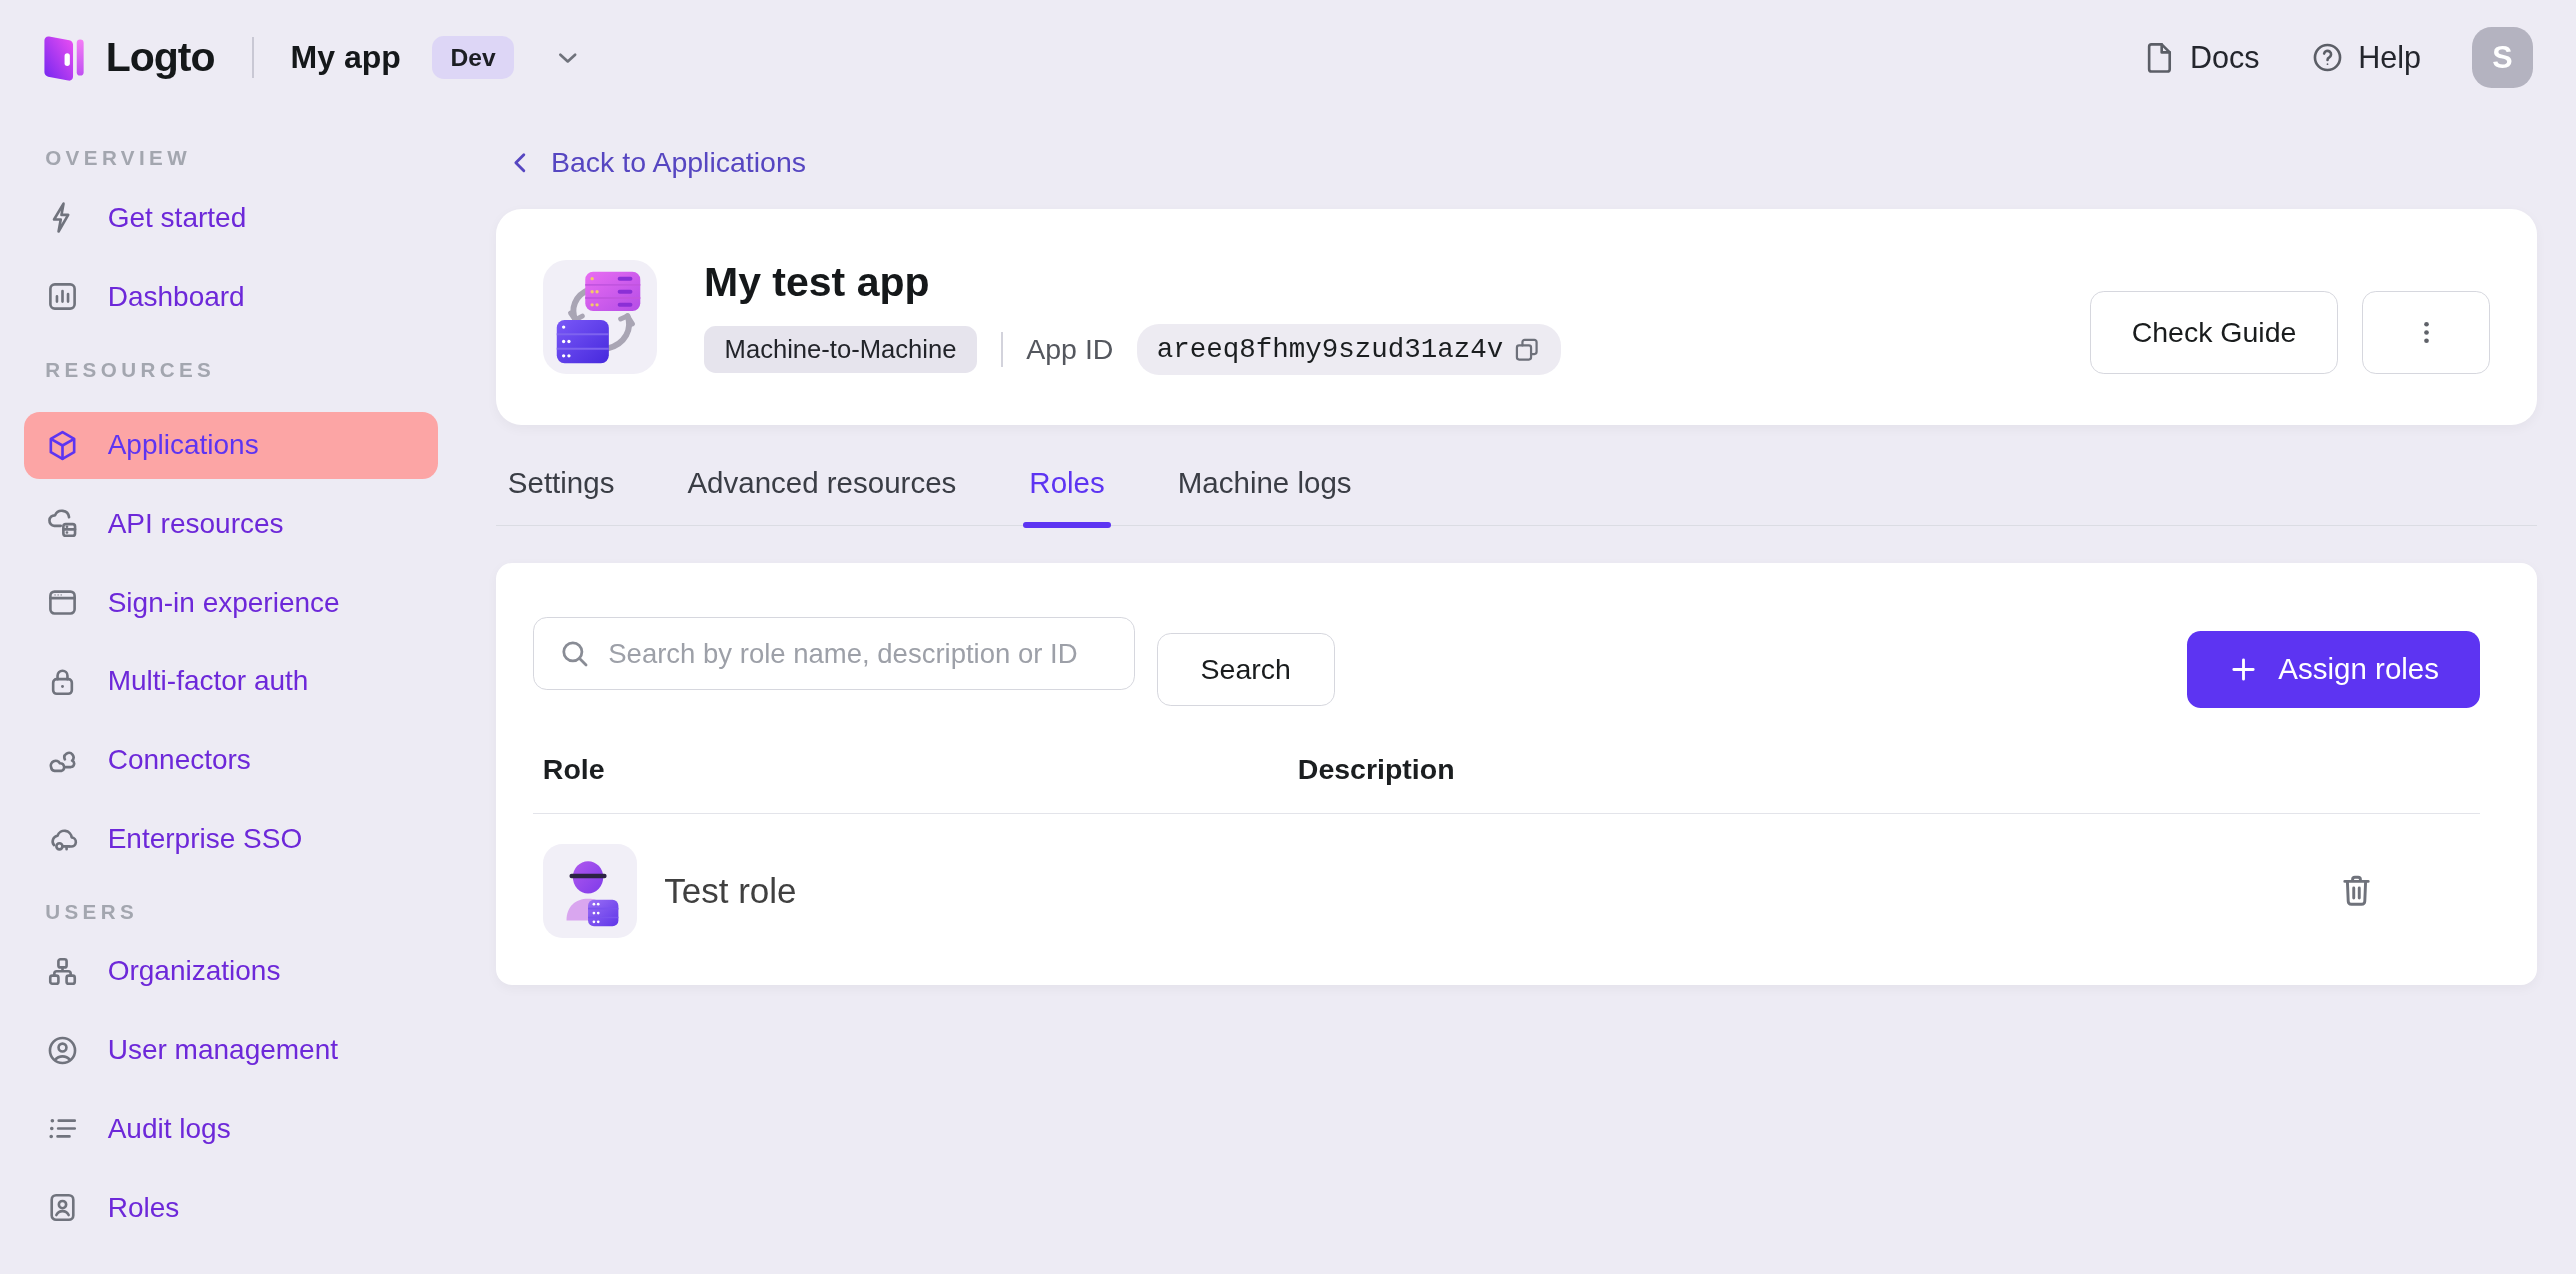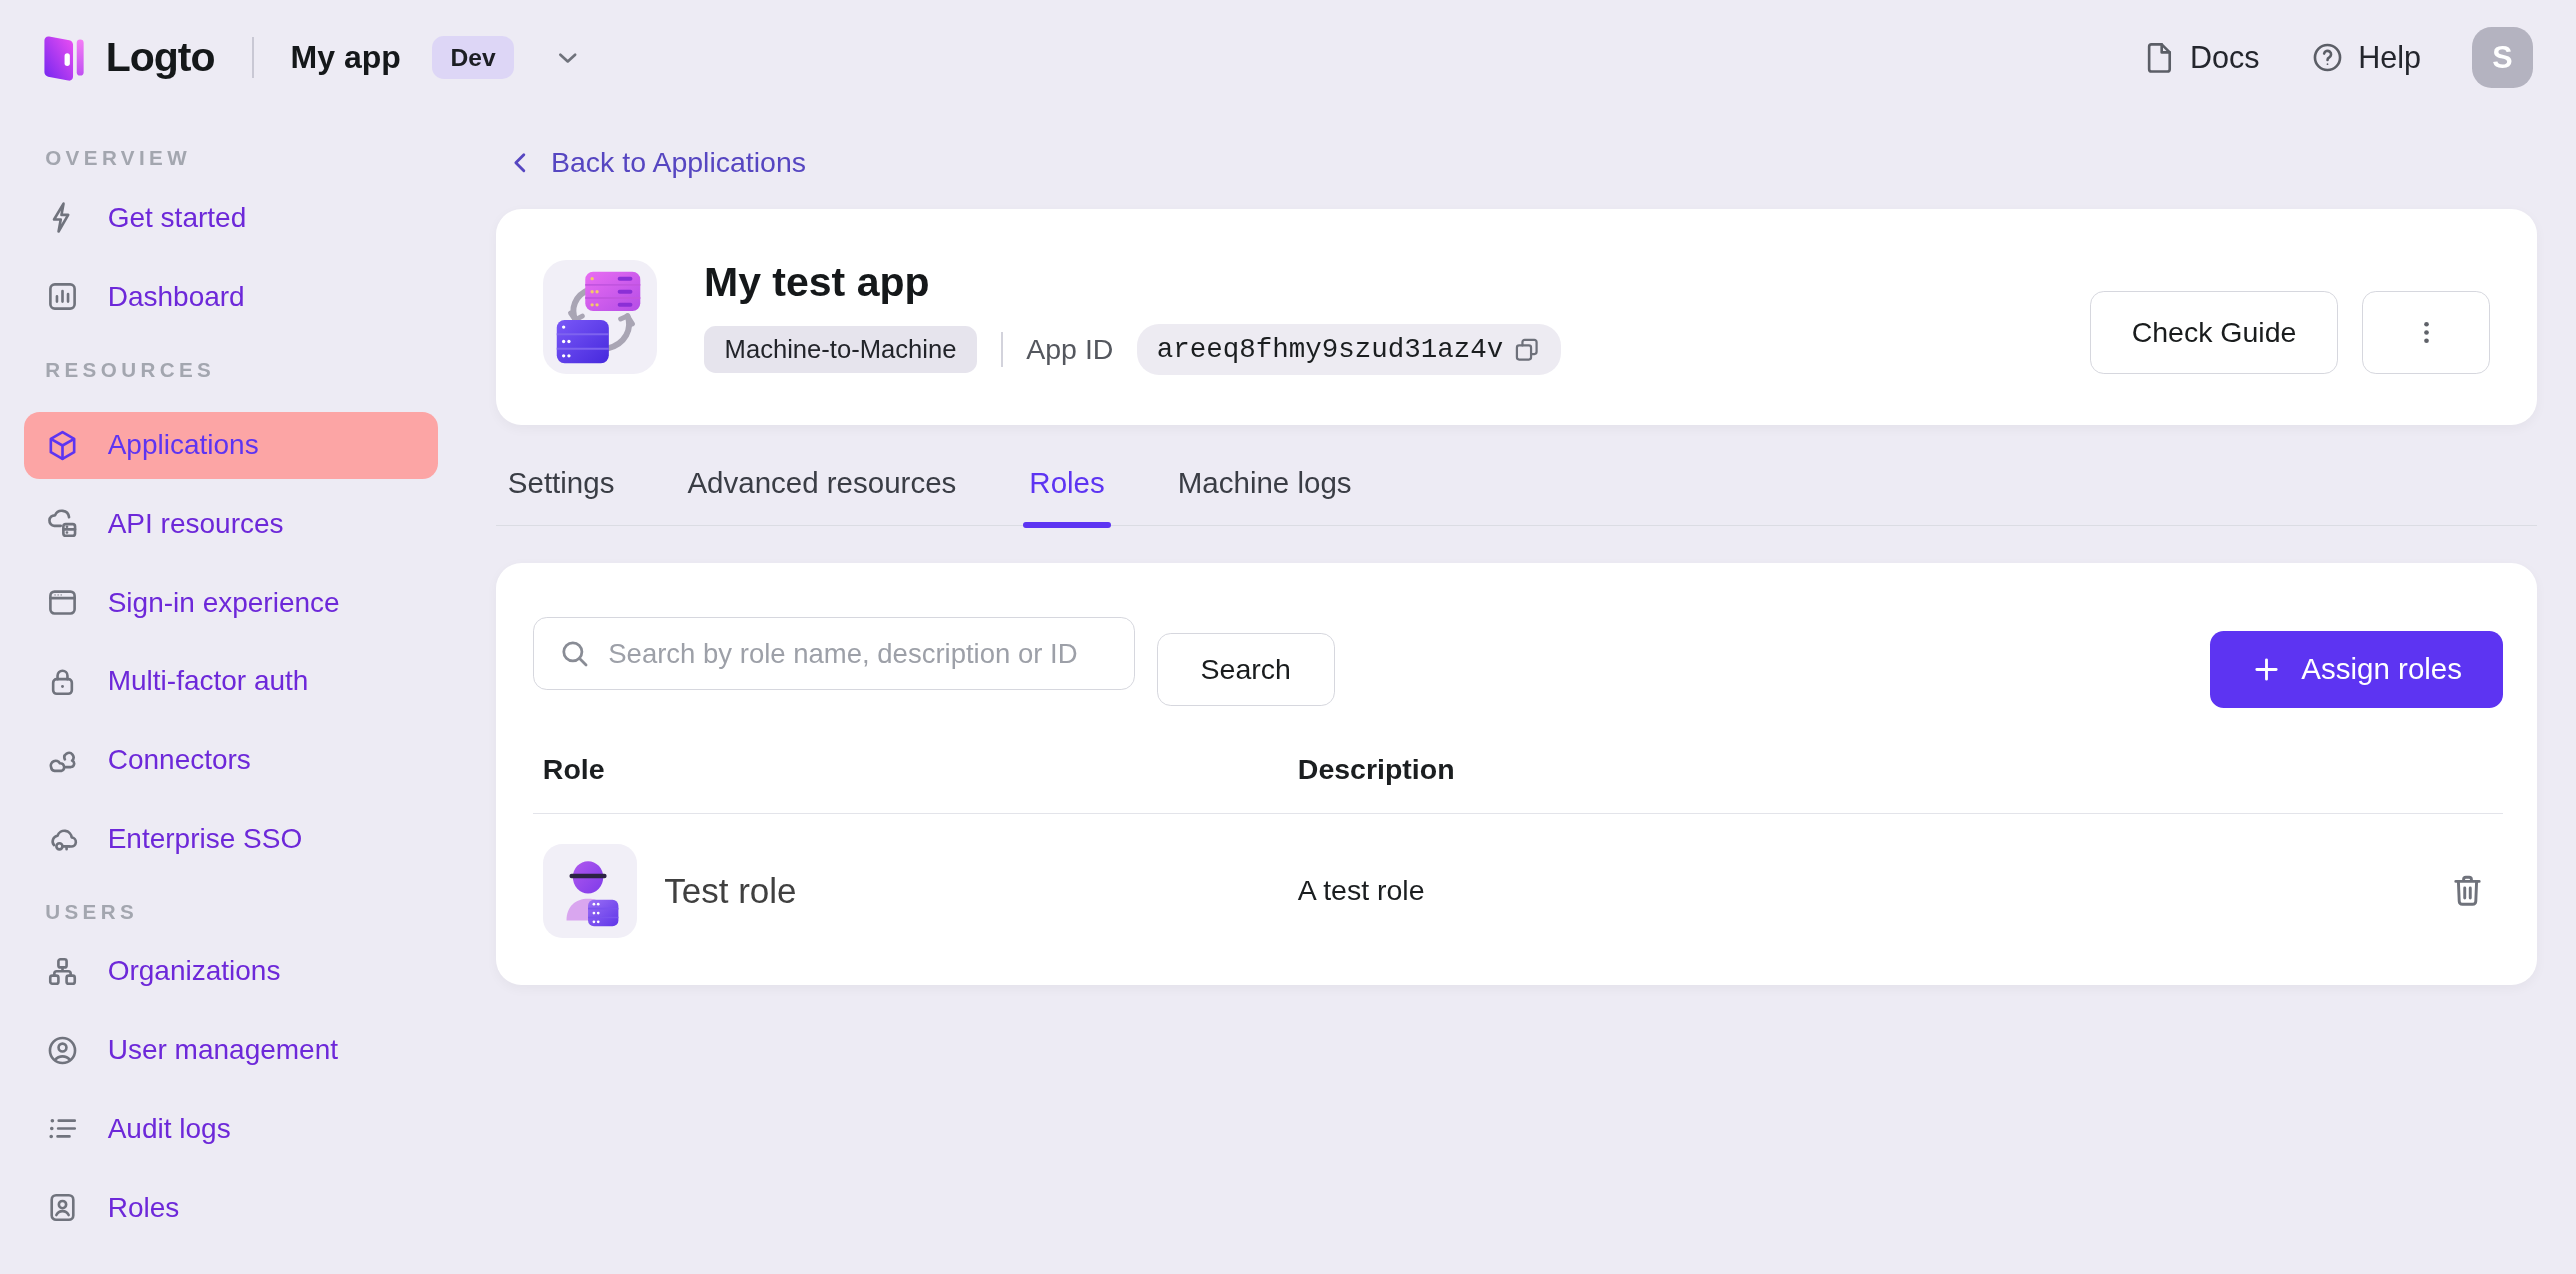--- a/index.html
+++ b/index.html
@@ -63,21 +63,21 @@
     font-size:28.5px; font-weight:500; color:#191c1d; }
   .btn-kebab { background:#ffffff; border:1px solid #d6d7de; height:83px; width:128px; }
   
   .tabs { display:flex; gap:73px; margin-top:41px; padding:0 11.8px; border-bottom:1px solid #dbdce3; }
   .tab { font-size:29.5px; font-weight:500; color:#3a3d45; padding-bottom:24.6px; position:relative;
     cursor:pointer; }
   .tab.active { color:#5d34f2; }
   .tab.active::after { content:""; position:absolute; left:-5.9px; right:-5.9px; bottom:-2.9px;
     height:5.9px; border-radius:2.9px; background:#5d34f2; }
   
-  .panel-card { margin-top:37px; padding:37px 34px 47px 37px; }
+  .panel-card { margin-top:37px; padding:37px 57px 47px 37px;border-radius:16px; }
   .panel-toolbar { display:flex; align-items:center; }
   .search-box { width:602px; height:73px; background:#ffffff; border:1px solid #d6d7de;
     border-radius:13.8px; display:flex; align-items:center; gap:17.7px; padding:0 23.6px; }
   .search-box svg { flex:0 0 auto; color:#898c95; }
   .search-box input { border:none; outline:none; width:100%; font-size:27.5px;
     font-family:"Liberation Sans", sans-serif; color:#191c1d; background:transparent; }
   .search-box input::placeholder { color:#9da0a8; }
   .btn-search { margin-left:21.6px; height:73px; padding:0 43px; font-size:28.5px; font-weight:500;
     background:#ffffff; border:1px solid #d6d7de; color:#191c1d; }
   .btn-primary { margin-left:auto; background:#5d34f2; color:#ffffff; height:77px;
@@ -428,21 +428,20 @@
                     <circle cx="56.4" cy="61.5" r="1.4" fill="#ffffff"></circle>
                   <circle cx="52" cy="70.5" r="1.4" fill="#ffffff"></circle>
                     <circle cx="56.4" cy="70.5" r="1.4" fill="#ffffff"></circle>
                   <circle cx="52" cy="79.5" r="1.4" fill="#ffffff"></circle>
                     <circle cx="56.4" cy="79.5" r="1.4" fill="#ffffff"></circle>
                 </g>
               </svg>
             </span>
             <span class="role-link">Test role</span>
           </div>
-          <div class="desc-cell">A test role</div>
           <span class="trash-btn">
             <span style="display:flex">
               <svg width="39" height="39" viewBox="0 0 24 24" fill="none" stroke="currentColor" stroke-width="1.8" stroke-linecap="round" stroke-linejoin="round">
                   <path d="M4.8 6.4h14.4M9.6 6.4V5.2a1.4 1.4 0 0 1 1.4-1.4h2a1.4 1.4 0 0 1 1.4 1.4v1.2"></path>
                   <path d="M6.4 6.4 6.9 18.6a2 2 0 0 0 2 1.9h6.2a2 2 0 0 0 2-1.9l.5-12.2"></path>
                   <path d="M10.3 10.4v6.2M13.7 10.4v6.2"></path>
                 </svg>
             </span>
           </span>
         </div>

